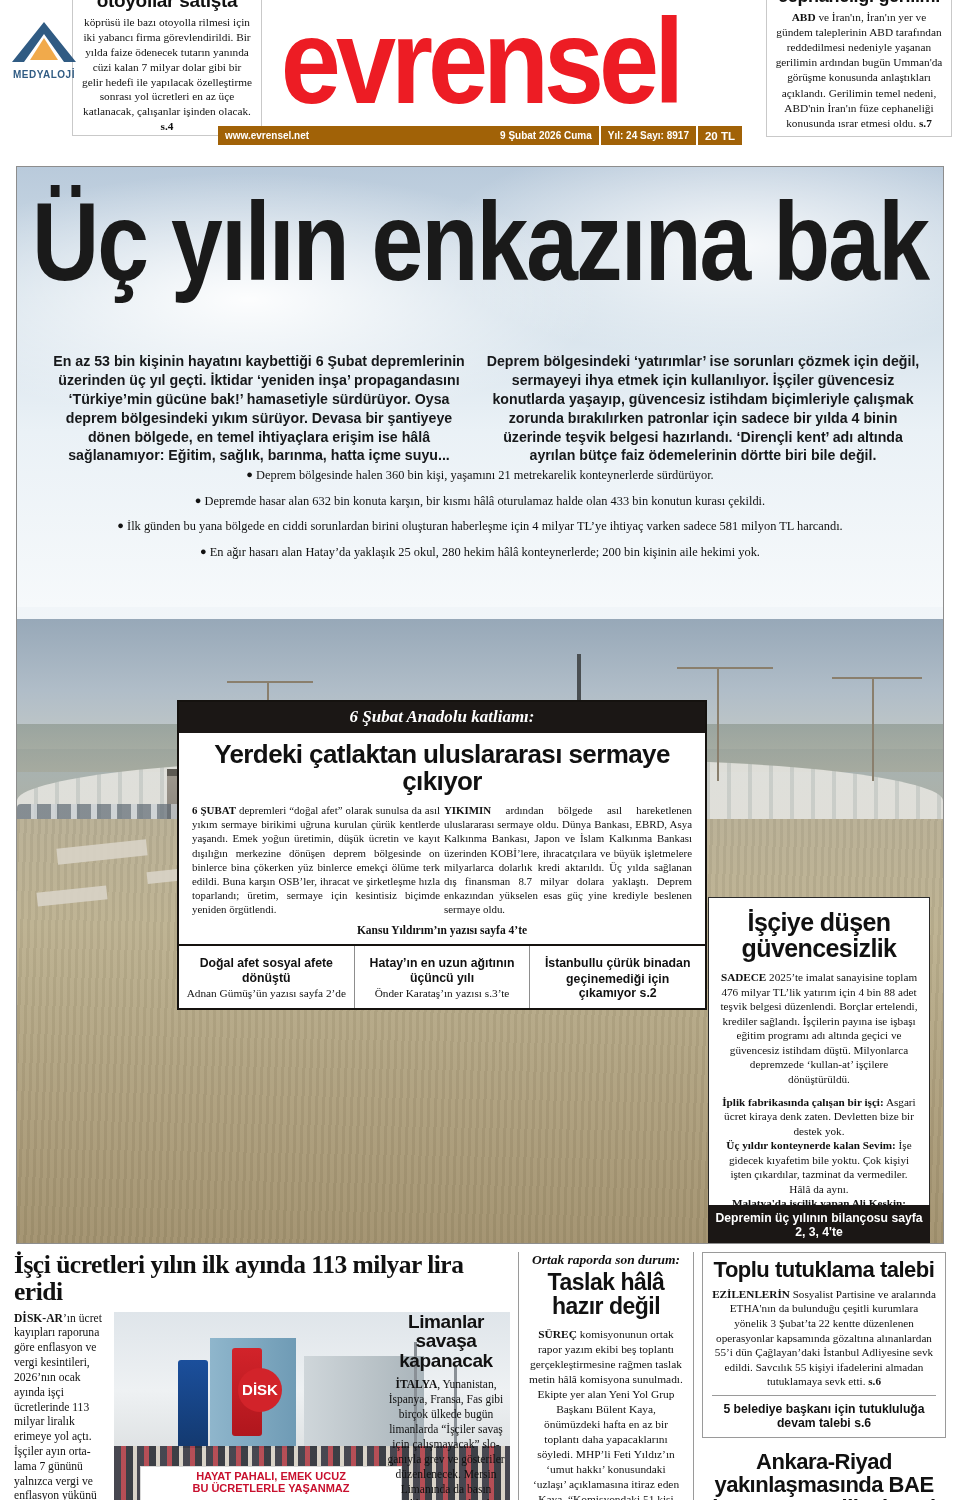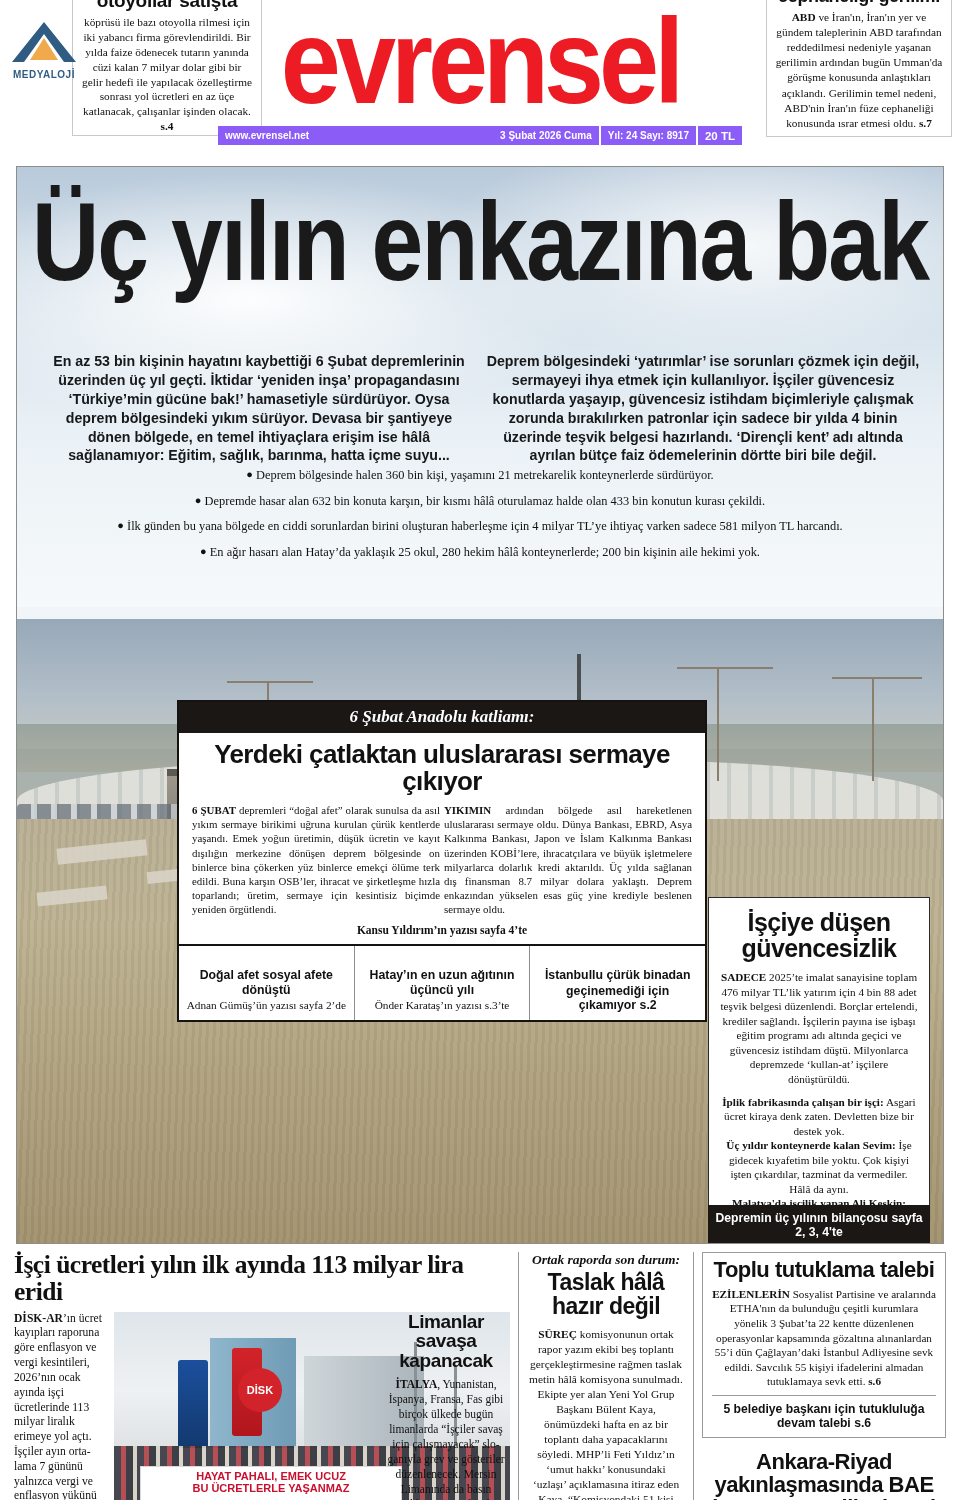--- a/index.html
+++ b/index.html
@@ -59,21 +59,21 @@
   .masthead .logo{
     font-family:"Liberation Sans",sans-serif;
     font-weight:bold;font-size:108px;color:#ed1c24;
     letter-spacing:-5px;line-height:.98;
     margin:0;
     transform:scaleY(1.12);
     transform-origin:top center;
   }
   .infobar{
     position:absolute;left:218px;top:126px;width:524px;height:19px;
-    background:#8b5cf6;color:#fff;display:flex;align-items:center;
+    background:#a16207;color:#fff;display:flex;align-items:center;
     font-family:"Liberation Sans",sans-serif;font-size:10px;font-weight:bold;
     box-sizing:border-box;
   }
   .infobar .seg{padding:0 7px;display:flex;align-items:center;height:19px;}
   .infobar .grow{flex:1;}
   .infobar .sep{border-left:2px solid #fff;}
   .infobar .price{font-size:11.5px;}
 
   
   .lead{
@@ -182,21 +182,21 @@
   .artbox .cols p{
     margin:0;flex:1;font-size:10.9px;line-height:1.3;text-align:justify;
   }
   .artbox .byline{
     text-align:center;font-weight:bold;font-size:11.5px;margin:8px 0 8px 0;
   }
   .artbox .triple{
     display:flex;border-top:2px solid #15120f;
   }
   .artbox .triple .cell{
-    flex:1;padding:22px 7px 7px 7px;text-align:center;box-sizing:border-box;
+    flex:1;padding:10px 7px 7px 7px;text-align:center;box-sizing:border-box;
   }
   .artbox .triple .cell + .cell{border-left:1px solid #8d8d8d;}
   .artbox .triple .t1{
     font-family:"Liberation Sans",sans-serif;font-weight:bold;font-size:12.3px;
     line-height:1.15;display:block;
   }
   .artbox .triple .t2{
     font-size:11.3px;line-height:1.2;display:block;margin-top:2px;
   }
   .artbox .triple .cell.bold-two .t1{margin-bottom:1px;}
@@ -266,21 +266,21 @@
     font-family:"Liberation Sans",sans-serif;font-weight:bold;color:#c8102e;
     font-size:11px;text-align:center;line-height:1.1;padding-top:3px;
   }
   .photo2 .banner .bl2{
     font-family:"Liberation Sans",sans-serif;font-weight:bold;color:#c8102e;
     font-size:11px;text-align:center;line-height:1.1;
   }
   .photo2 .diskbadge{
     position:absolute;left:124px;top:56px;width:44px;height:44px;border-radius:50%;
     background:#d2232a;color:#fff;font-family:"Liberation Sans",sans-serif;
-    font-weight:bold;font-size:11px;text-align:center;line-height:44px;
+    font-weight:bold;font-size:15px;text-align:center;line-height:44px;
   }
   .c1 .subcol{
     position:absolute;left:368px;top:0;width:128px;
   }
   .c1 .subcol h3{
     margin:0 0 6px 0;text-align:center;
     font-family:"Liberation Sans",sans-serif;font-weight:bold;
     font-size:19px;line-height:1.05;letter-spacing:-.4px;
   }
   .c1 .subcol p{margin:0;font-size:11.5px;line-height:1.3;text-align:center;}
@@ -332,21 +332,21 @@
       </svg>
       <div class="mtext">MEDYALOJİ</div>
     </div>
 
     <div class="masthead">
       <div class="logo">evrensel</div>
     </div>
 
     <div class="infobar">
       <div class="seg grow">www.evrensel.net</div>
-      <div class="seg">3 Şubat 2026 Cuma</div>
+      <div class="seg">9 Şubat 2026 Cuma</div>
       <div class="seg sep">Yıl: 24  Sayı: 8917</div>
       <div class="seg sep price">20 TL</div>
     </div>
 
     <div class="top-right-box">
       <h3>cephaneliği gerilimi</h3>
       <p><b>ABD</b><span> ve İran'ın, İran'ın yer ve gündem taleplerinin ABD tarafından reddedilmesi nedeniyle yaşanan gerilimin ardından bugün Umman'da görüşme konusunda anlaştıkları açıklandı. Gerilimin temel nedeni, ABD'nin İran'ın füze cephaneliği konusunda ısrar etmesi oldu.</span> <b>s.7</b></p>
     </div>
   </div>
 

